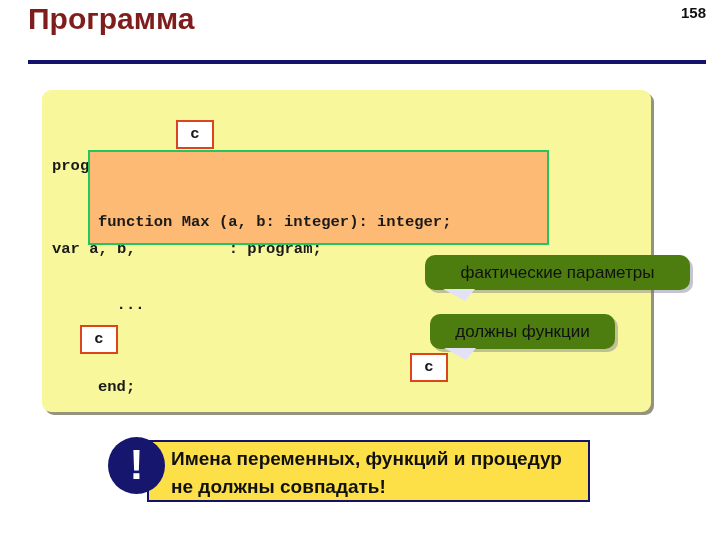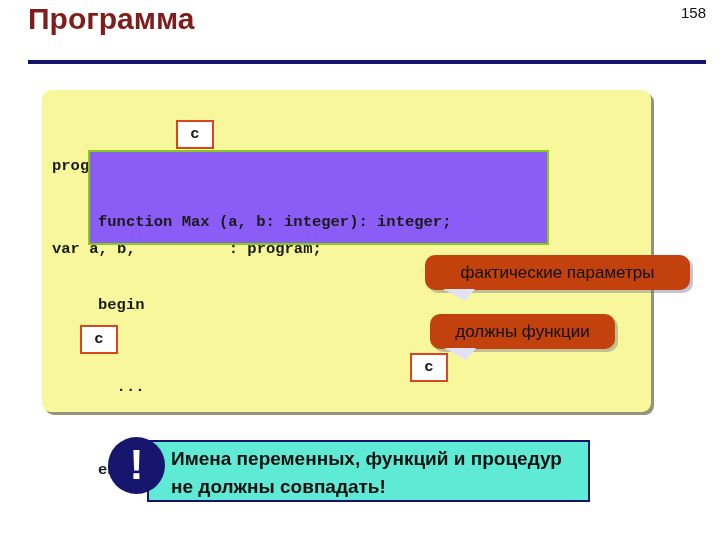--- a/index.html
+++ b/index.html
@@ -17,21 +17,21 @@
 
   
   #page-number {
     position: absolute;
     top: 4px;
     left: 0;
     width: 706px;
     text-align: right;
     font-family: "Liberation Sans", sans-serif;
     font-size: 15px;
-    font-weight: normal;
+    font-weight: bold;
     color: #111111;
     letter-spacing: 0px;
   }
   #page-title {
     position: absolute;
     top: 2px;
     left: 28px;
     font-family: "Liberation Sans", sans-serif;
     font-size: 30px;
     font-weight: bold;
@@ -75,22 +75,22 @@
     white-space: pre;
   }
 
   
   #function-box {
     position: absolute;
     left: 88px;
     top: 150px;
     width: 461px;
     height: 95px;
-    background: #8b5cf6;
-    border: 2px solid #84cc16;
+    background: #fdba74;
+    border: 2px solid #22c55e;
     box-sizing: border-box;
   }
   #function-text {
     position: absolute;
     left: 8px;
     top: 2px;
     font-family: "Liberation Mono", "DejaVu Sans Mono", monospace;
     font-size: 15.5px;
     font-weight: bold;
     line-height: 27.5px;
@@ -111,21 +111,21 @@
     text-align: center;
     line-height: 25px;
   }
   #chip-decl  { left: 176px; top: 120px;  width: 38px; height: 29px; }
   #chip-assign{ left: 80px;  top: 325px;  width: 38px; height: 29px; }
   #chip-print { left: 410px; top: 353px;  width: 38px; height: 29px; }
 
   
   .callout {
     position: absolute;
-    background: #c2410c;
+    background: #4d7c0f;
     border-radius: 10px;
     box-shadow: 3px 3px 0 rgba(110,110,140,0.40);
     font-family: "Liberation Sans", sans-serif;
     font-size: 17px;
     color: #111111;
     text-align: center;
     white-space: nowrap;
     display: flex;
     align-items: center;
     justify-content: center;
@@ -153,21 +153,21 @@
     border-top: 12px solid #e2e2f4;
   }
 
   
   #note-box {
     position: absolute;
     left: 147px;
     top: 440px;
     width: 443px;
     height: 62px;
-    background: #5eead4;
+    background: #fde047;
     border: 2px solid #13136b;
     box-sizing: border-box;
   }
   #note-text {
     position: absolute;
     left: 22px;
     top: 3px;
     width: 415px;
     font-family: "Liberation Sans", sans-serif;
     font-size: 19px;
@@ -217,21 +217,20 @@
     
     
     
     
   </div>
 </div>
 
 <div id="function-box">
   <div id="function-text">
     <div class="code-line">function Max (a, b: integer): integer;</div>
-    <div class="code-line">begin</div>
     <div class="code-line">  ...</div>
     <div class="code-line">end;</div>
   </div>
 </div>
 
 <div class="var-chip" id="chip-decl">c</div>
 <div class="var-chip" id="chip-assign">c</div>
 <div class="var-chip" id="chip-print">c</div>
 
 <div class="callout" id="callout-actual-params">фактические параметры</div>

